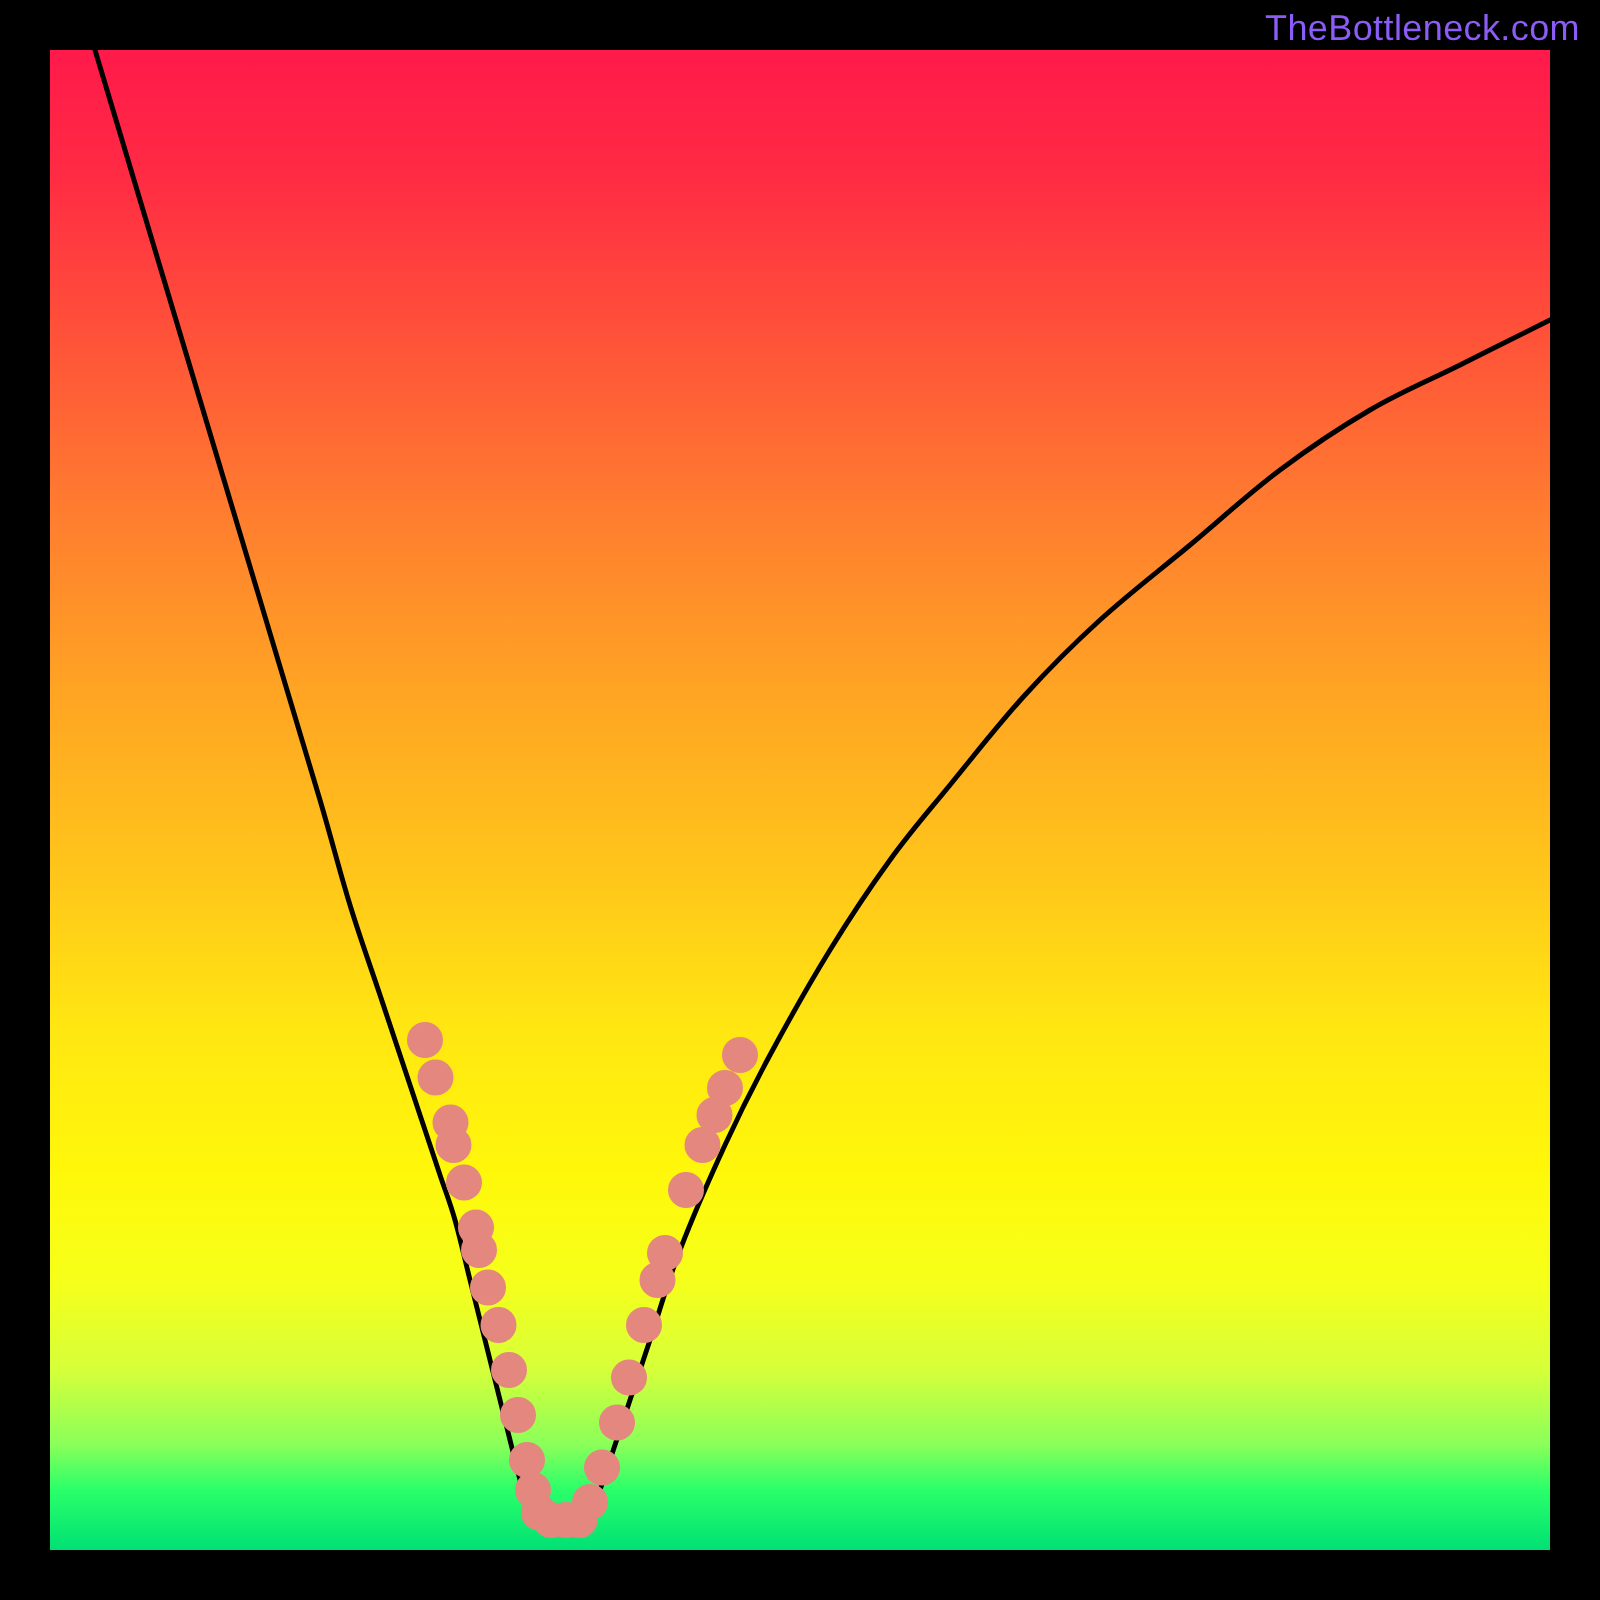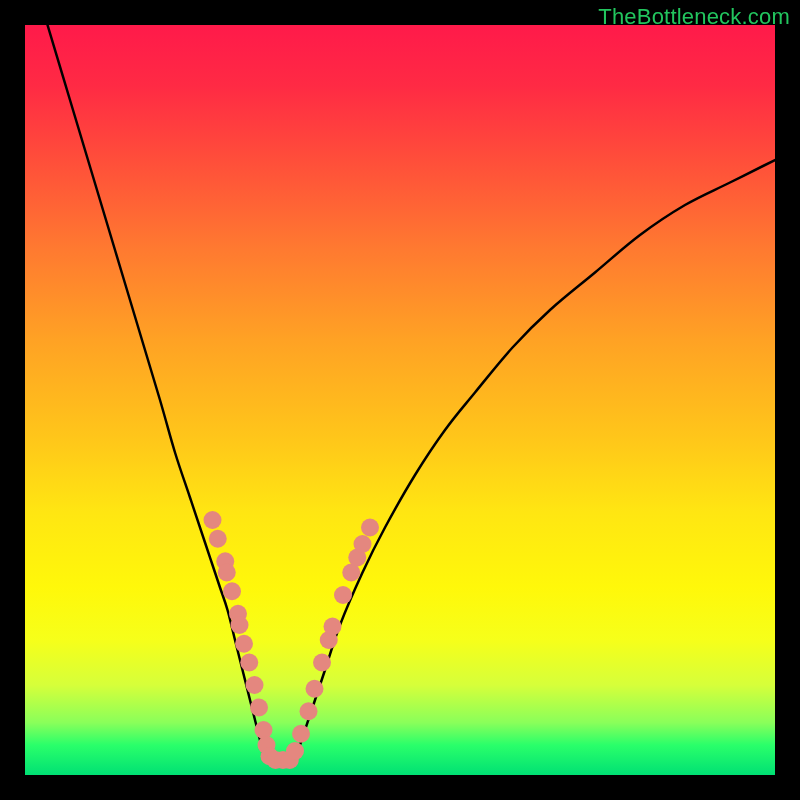--- a/index.html
+++ b/index.html
@@ -29,22 +29,22 @@
       #f6ff1a 82%,
       #d6ff3a 88%,
       #8aff5a 93%,
       #2aff6a 96%,
       #00e074 100%);
   }
   .watermark {
     position: absolute;
     top: 4px;
     right: 10px;
-    color: #22c55e;
-    font-size: 22px;
+    color: #8b5cf6;
+    font-size: 18px;
     font-weight: 500;
     letter-spacing: 0.2px;
     z-index: 10;
     user-select: none;
   }
   svg {
     position: absolute;
     left: 0;
     top: 0;
   }

